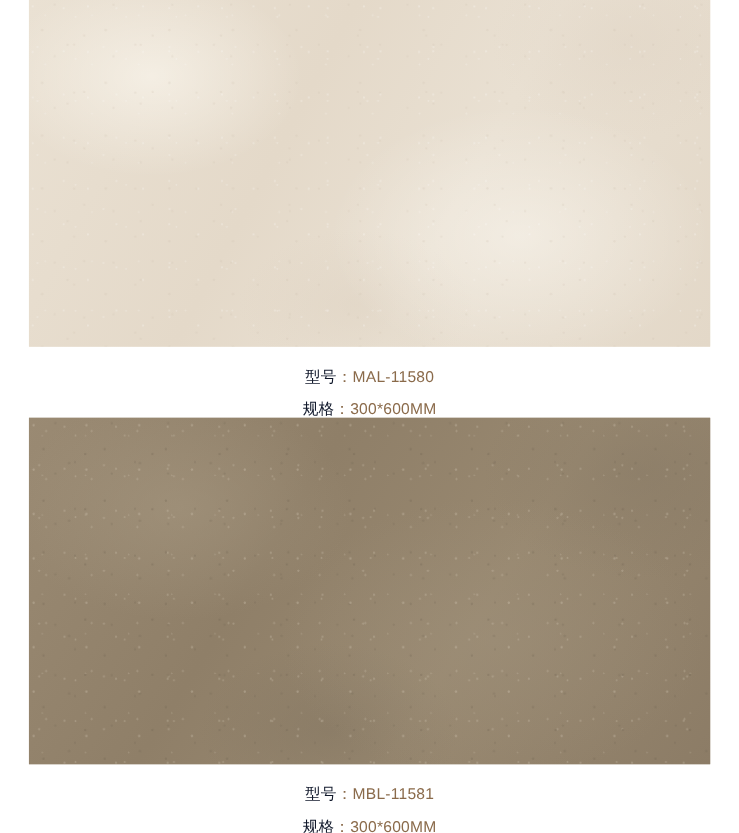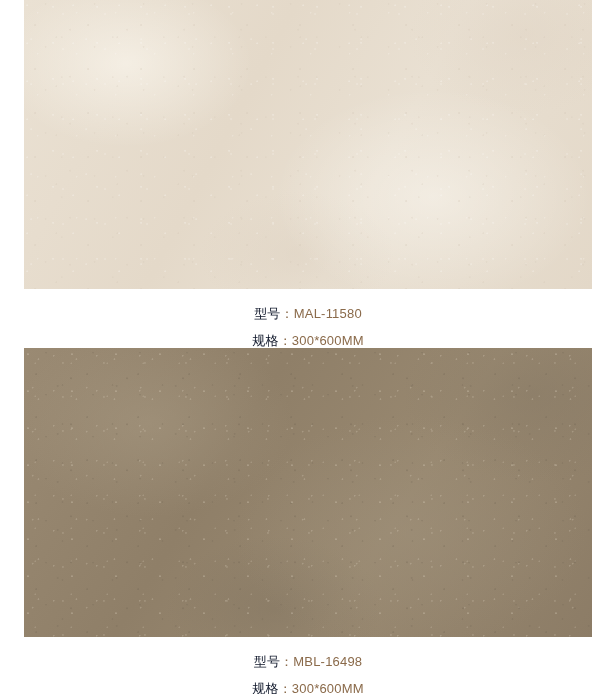--- a/index.html
+++ b/index.html
@@ -145,21 +145,21 @@
   </div>
 
   <div class="product product-2">
 
     <div class="tile-photo tile-photo-2">
       <div class="surface-taupe"></div>
     </div>
 
     <div class="caption">
       <div class="caption-line">
-        <span class="cn">型号</span><span class="val">：MBL-16498</span>
+        <span class="cn">型号</span><span class="val">：MBL-11581</span>
       </div>
       <div class="caption-line">
         <span class="cn">规格</span><span class="val">：300*600MM</span>
       </div>
     </div>
 
   </div>
 
 </div>
 

